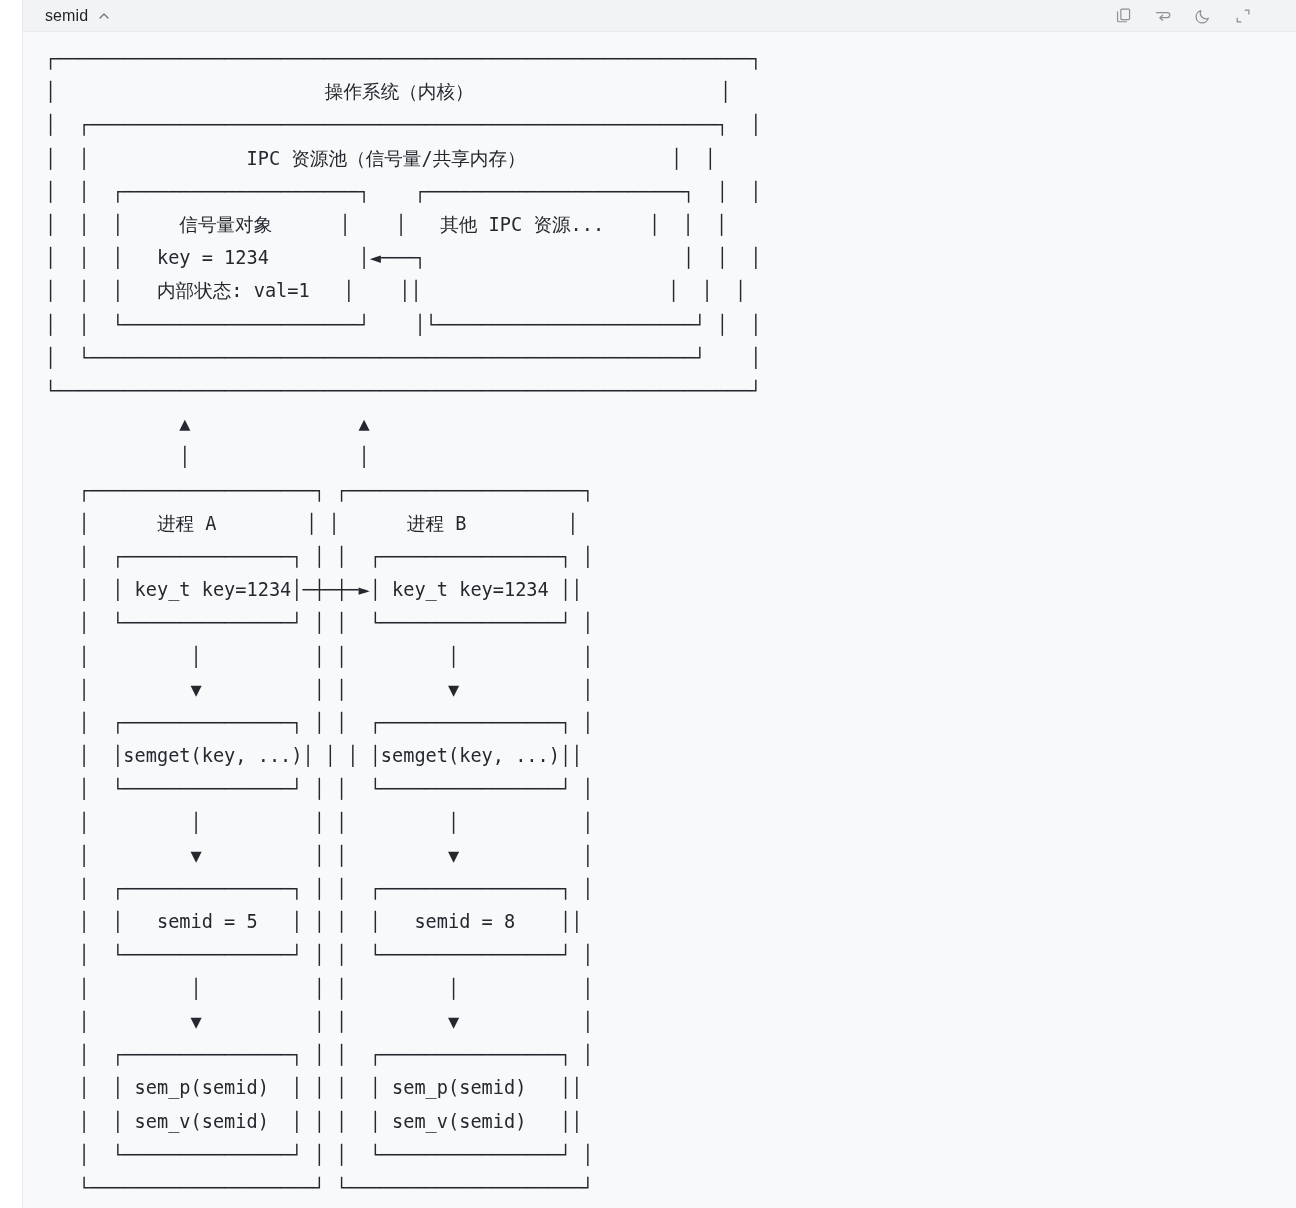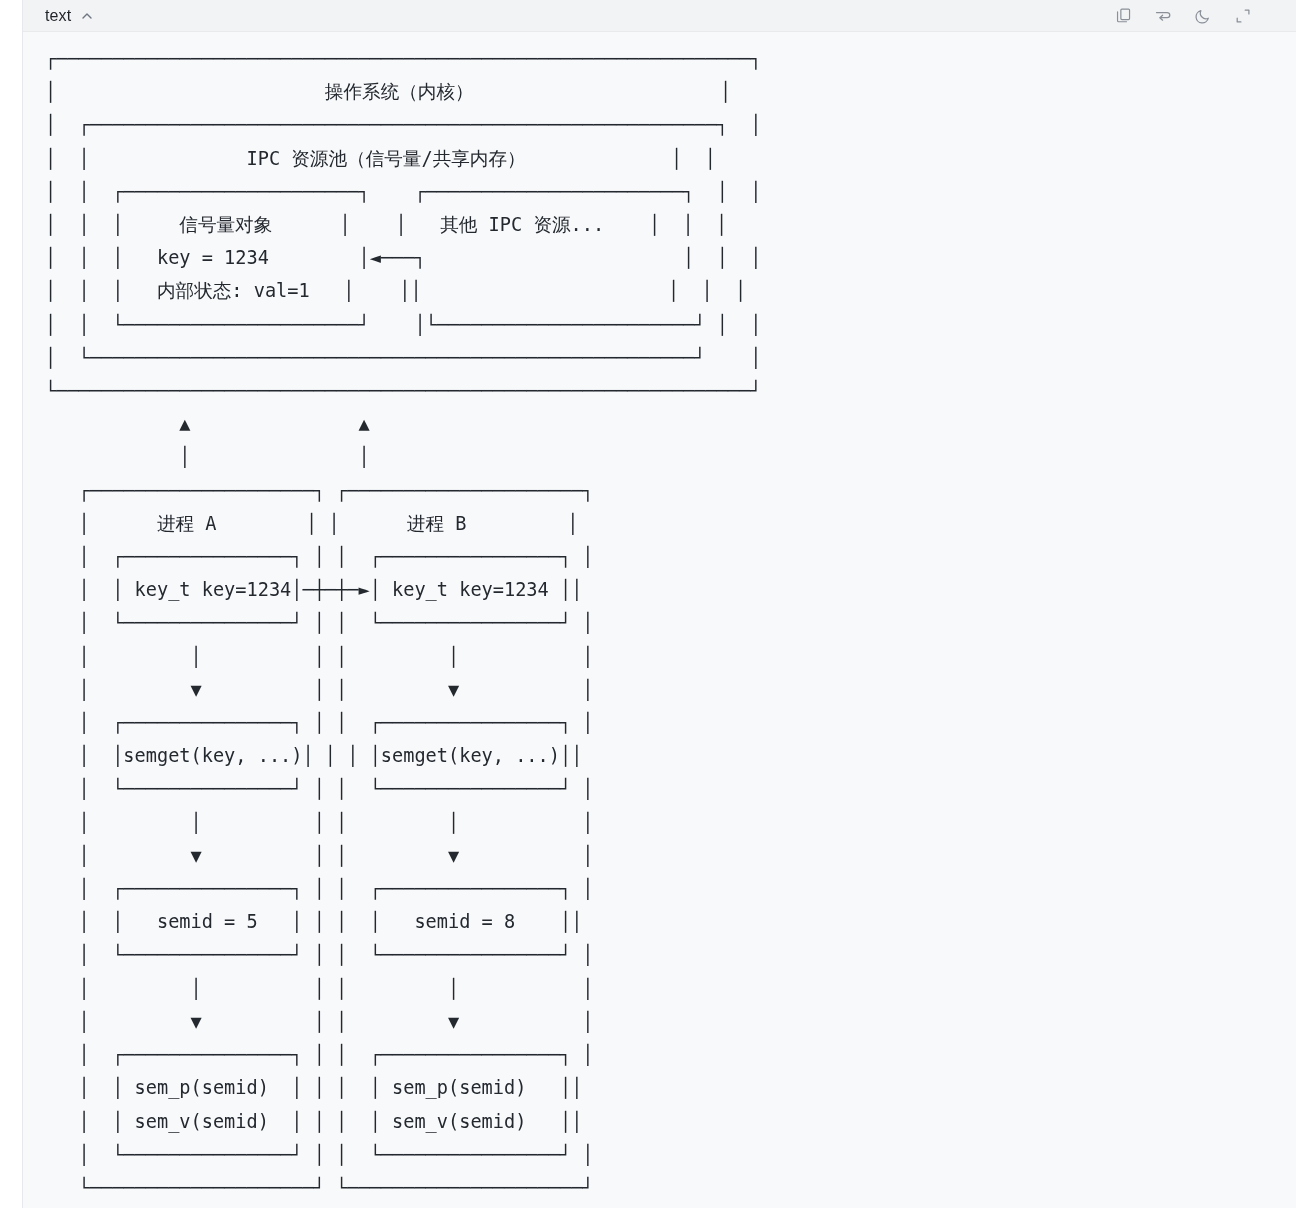--- a/index.html
+++ b/index.html
@@ -116,21 +116,21 @@
 <div id="root">
   <div class="page-wrap">
 
     <div class="left-gutter"></div>
 
     <div class="card">
 
       <div class="codeblock-header">
 
         <div class="header-left">
-          <span class="lang-label">text</span>
+          <span class="lang-label">semid</span>
           <span class="chevron-up">
             <svg width="14" height="14" viewBox="0 0 14 14" fill="none" stroke="#6e7681" stroke-width="1.4" stroke-linecap="round" stroke-linejoin="round">
               <path d="M3 9 L7 5 L11 9"></path>
             </svg>
           </span>
         </div>
 
         <div class="header-right">
 
           <span class="hicon">

